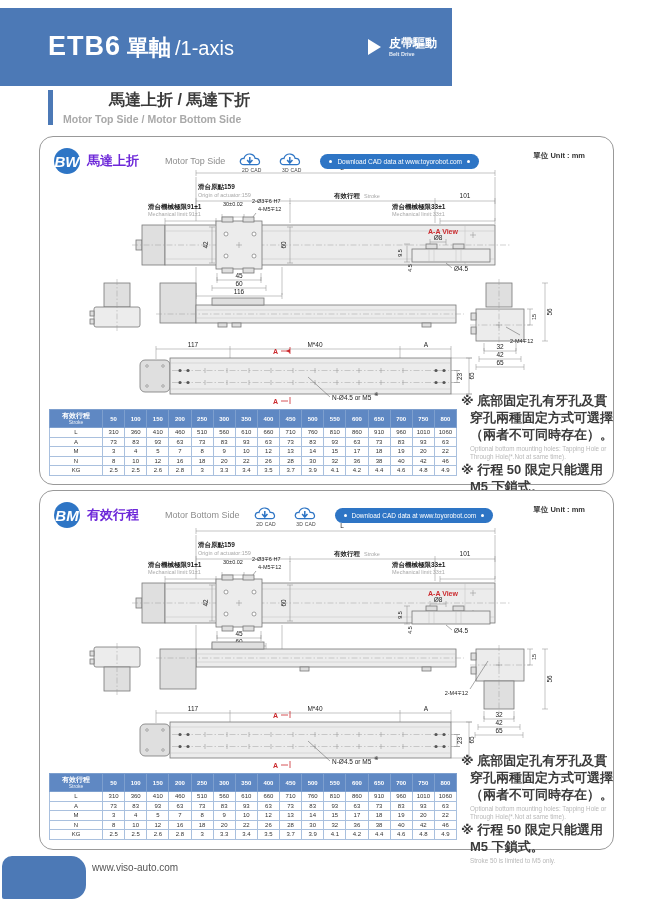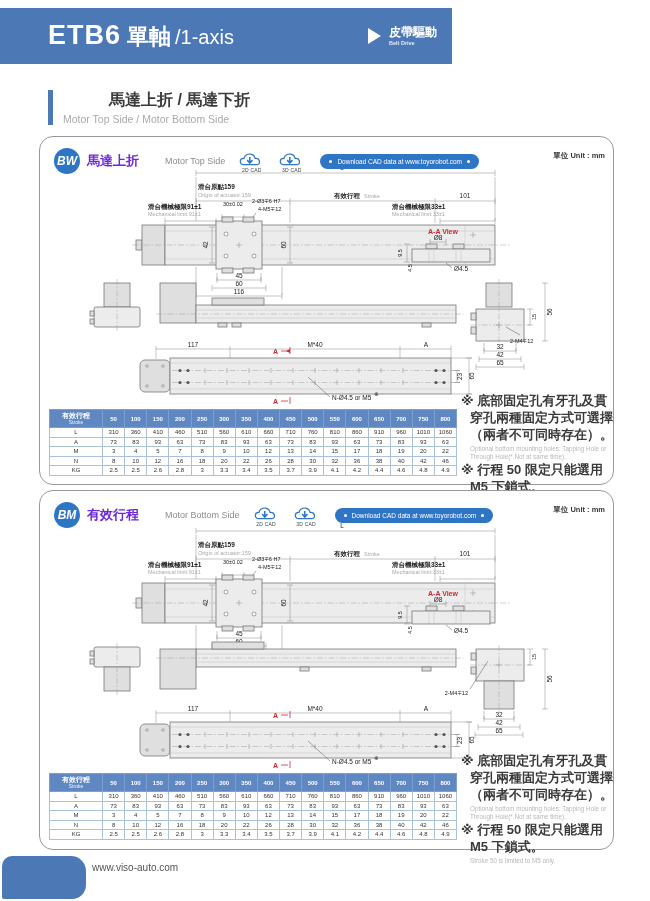--- a/index.html
+++ b/index.html
@@ -1,48 +1,48 @@
 <!DOCTYPE html>
 <html><head>
 <meta charset="utf-8">
 <style>
   html,body{margin:0;padding:0;background:#fff;}
   .page{position:relative;width:650px;height:901px;background:#fff;overflow:hidden;
         font-family:"Liberation Sans","DejaVu Sans",sans-serif;color:#222;}
   
-  .banner{position:absolute;left:0;top:8px;width:452px;height:56px;background:#4c79b6;
+  .banner{position:absolute;left:0;top:8px;width:452px;height:78px;background:#4c79b6;
           display:flex;align-items:center;}
   .banner-title{margin-left:48px;color:#fff;white-space:nowrap;}
   .banner-title .model{font-size:27px;font-weight:bold;letter-spacing:1px;}
   .banner-title .axis-cn{font-size:22px;font-weight:bold;margin-left:6px;}
   .banner-title .axis-en{font-size:20px;font-weight:normal;margin-left:4px;}
   .drive{position:absolute;left:368px;top:0;height:100%;display:flex;align-items:center;gap:8px;}
   .tri{width:0;height:0;border-left:13px solid #fff;border-top:8px solid transparent;border-bottom:8px solid transparent;}
   .drive-txt{color:#fff;line-height:1.1;}
   .drive-cn{font-size:12px;font-weight:bold;}
   .drive-en{font-size:5.5px;font-weight:bold;opacity:.85;}
   
   .sec-head{position:absolute;left:48px;top:90px;border-left:5px solid #4c79b6;padding-left:10px;}
   .sec-cn{font-size:16px;font-weight:bold;color:#3a3a3a;margin-left:46px;}
-  .sec-en{font-size:10.5px;font-weight:normal;color:#a9a9a9;margin-top:2px;}
+  .sec-en{font-size:10.5px;font-weight:bold;color:#a9a9a9;margin-top:2px;}
   
   .panel{position:absolute;left:39px;width:573px;border:1px solid #999;border-radius:14px;background:#fff;}
   .p1{top:136px;height:347px;}
   .p2{top:490px;height:358px;}
   .phead{position:absolute;top:11px;left:14px;display:flex;align-items:center;gap:7px;}
   .badge{width:26px;height:26px;border-radius:50%;background:#2e75c5;color:#fff;font-weight:bold;
-         font-style:italic;font-size:12px;display:flex;align-items:center;justify-content:center;}
+         font-style:italic;font-size:15px;display:flex;align-items:center;justify-content:center;}
   .pt-cn{font-size:13px;font-weight:bold;color:#6d28d9;}
   .pt-en{font-size:9px;color:#8d8d8d;margin-left:19px;}
   .cadicon{display:flex;flex-direction:column;align-items:center;margin-left:6px;cursor:pointer;}
   .cadicon .cap{font-size:5px;color:#444;margin-top:-1px;letter-spacing:.2px;}
   .pill{margin-left:8px;background:#2e75c5;border-radius:10px;color:#fff;font-size:6.5px;
         padding:4px 9px;display:flex;align-items:center;gap:5px;cursor:pointer;white-space:nowrap;}
   .pill .dot{width:3px;height:3px;background:#fff;border-radius:50%;}
-  .unit{position:absolute;top:14px;right:8px;font-size:7.5px;font-weight:bold;color:#333;}
+  .unit{position:absolute;top:14px;right:28px;font-size:7.5px;font-weight:bold;color:#333;}
   
   .dwg{position:absolute;left:0;top:0;width:573px;height:100%;}
   .ol{fill:#ececec;stroke:#777;stroke-width:.8;}
   .ol2{fill:#dfdfdf;stroke:#777;stroke-width:.8;}
   .thin{stroke:#b5b5b5;stroke-width:.4;fill:none;}
   .dl{stroke:#8a8a8a;stroke-width:.5;fill:none;}
   .led{stroke:#555;stroke-width:.5;fill:none;}
   .cl{stroke:#9a9a9a;stroke-width:.45;stroke-dasharray:6 2 1.5 2;fill:none;}
   text.d{font-size:6.5px;fill:#222;}
   text.ds{font-size:5.5px;fill:#222;}

